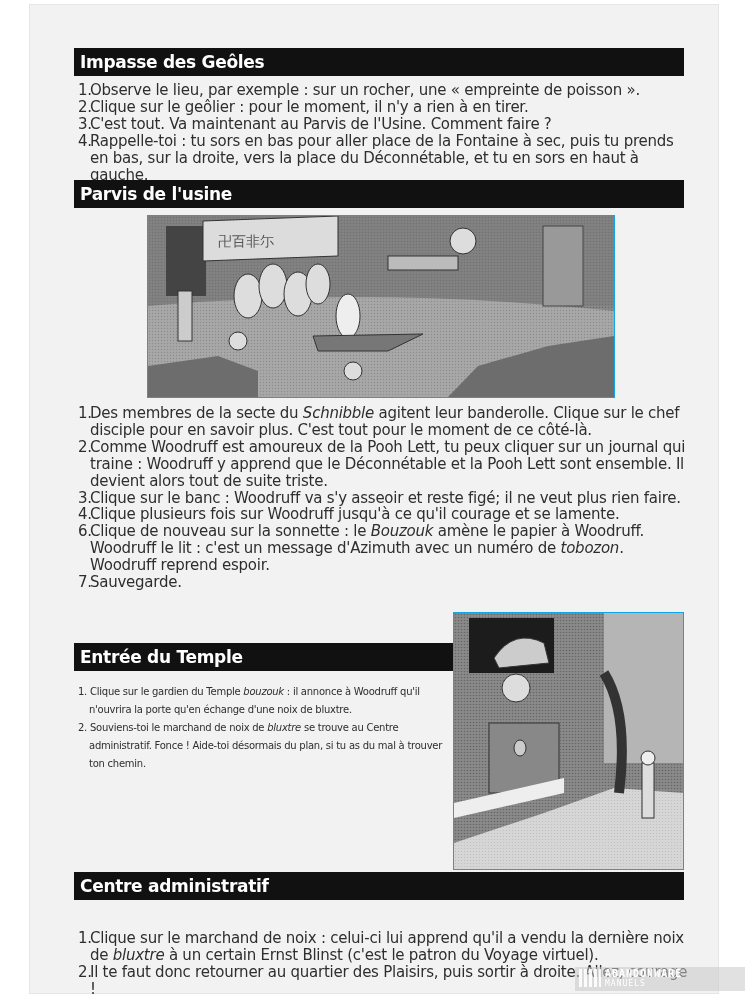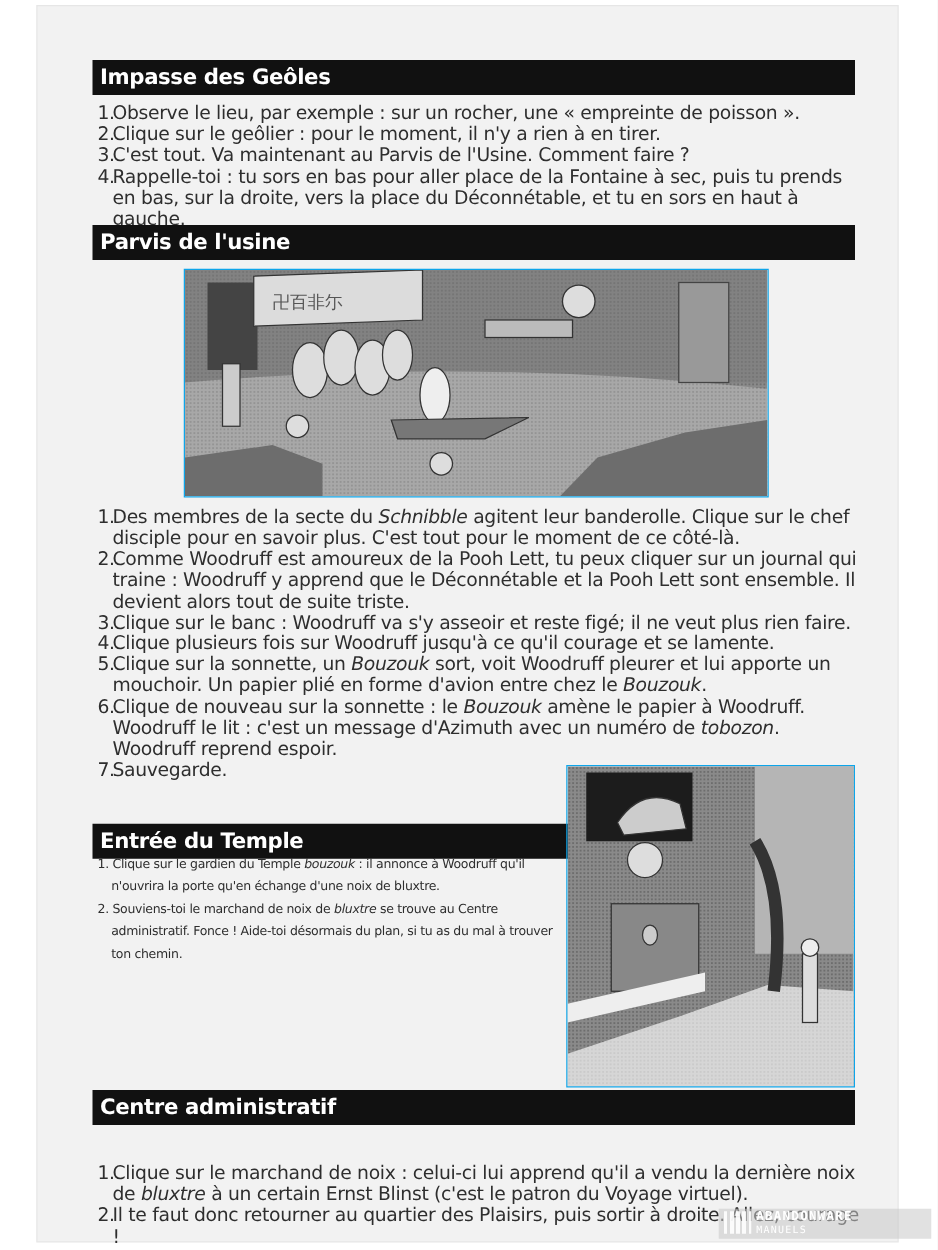--- a/index.html
+++ b/index.html
@@ -77,26 +77,25 @@
     <rect x="30" y="75" width="14" height="50" fill="#ccc" stroke="#333"></rect>
     <path d="M300 181 L330 150 L400 130 L466 120 L466 181 Z" fill="#6d6d6d"></path>
     <path d="M0 181 L0 150 L70 140 L110 155 L110 181 Z" fill="#6d6d6d"></path>
   </svg>
 </div>
 <ol class="list wide" style="top:405px;">
   <li><span class="num">1.</span><span>Des membres de la secte du </span><em>Schnibble</em><span> agitent leur banderolle. Clique sur le chef disciple pour en savoir plus. C'est tout pour le moment de ce côté-là.</span></li>
   <li><span class="num">2.</span><span>Comme Woodruff est amoureux de la Pooh Lett, tu peux cliquer sur un journal qui traine : Woodruff y apprend que le Déconnétable et la Pooh Lett sont ensemble. Il devient alors tout de suite triste.</span></li>
   <li><span class="num">3.</span><span>Clique sur le banc : Woodruff va s'y asseoir et reste figé; il ne veut plus rien faire.</span></li>
   <li><span class="num">4.</span><span>Clique plusieurs fois sur Woodruff jusqu'à ce qu'il courage et se lamente.</span></li>
-  <li><span class="num">5.</span><span>Clique sur la sonnette, un </span><em>Bouzouk</em><span> sort, voit Woodruff pleurer et lui apporte un mouchoir. Un papier plié en forme d'avion entre chez le </span><em>Bouzouk</em><span>.</span></li>
   <li><span class="num">6.</span><span>Clique de nouveau sur la sonnette : le </span><em>Bouzouk</em><span> amène le papier à Woodruff. Woodruff le lit : c'est un message d'Azimuth avec un numéro de </span><em>tobozon</em><span>. Woodruff reprend espoir.</span></li>
   <li><span class="num">7.</span><span>Sauvegarde.</span></li>
 </ol>
 
-<div class="banner" style="top:659px; width:404px;">Entrée du Temple</div>
+<div class="banner" style="top:643px; width:404px;">Entrée du Temple</div>
 <div class="shot" style="left:453px; top:612px; width:229px; height:256px;">
   <svg width="229" height="256" viewBox="0 0 229 256">
     <defs>
       <pattern id="dt" width="3" height="3" patternUnits="userSpaceOnUse">
           <rect width="3" height="3" fill="#8a8a8a"></rect>
           <circle cx="1.5" cy="1.5" r="0.8" fill="#666"></circle>
         </pattern>
       <pattern id="lt" width="3" height="3" patternUnits="userSpaceOnUse">
           <rect width="3" height="3" fill="#d6d6d6"></rect>
           <circle cx="1.5" cy="1.5" r="0.6" fill="#bbb"></circle>

